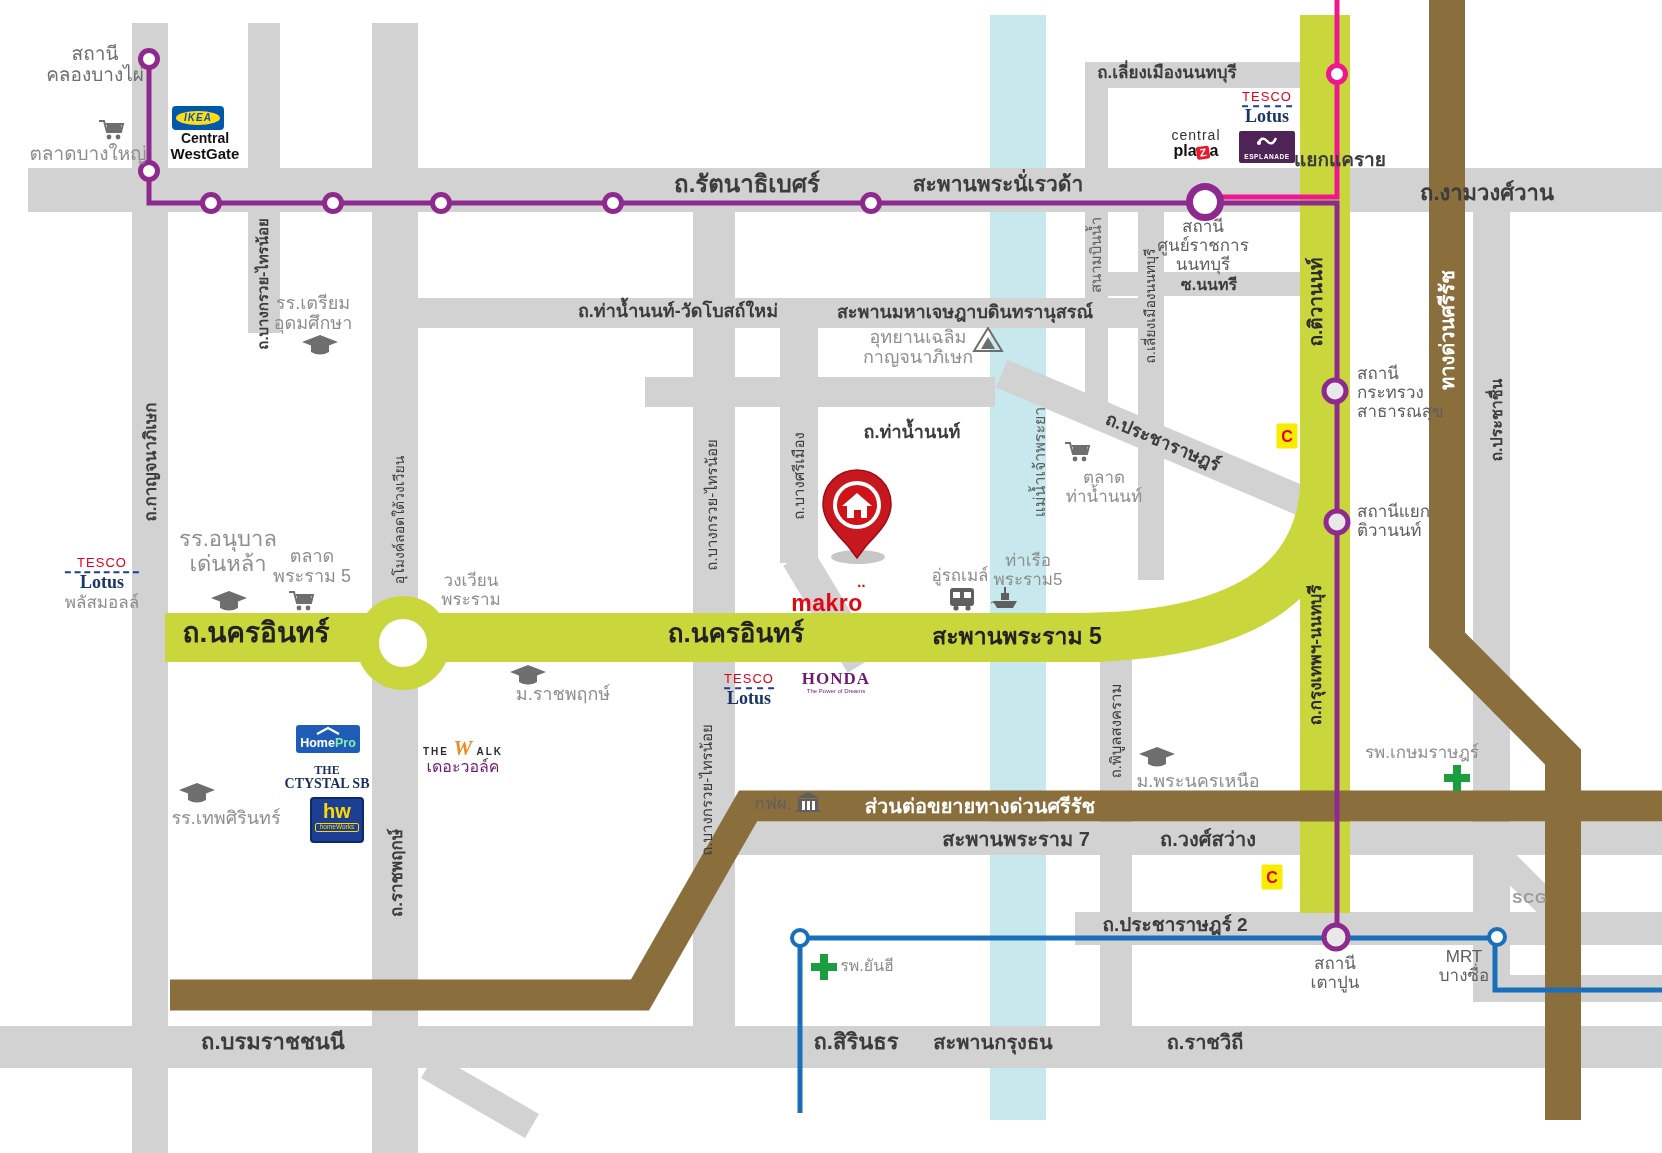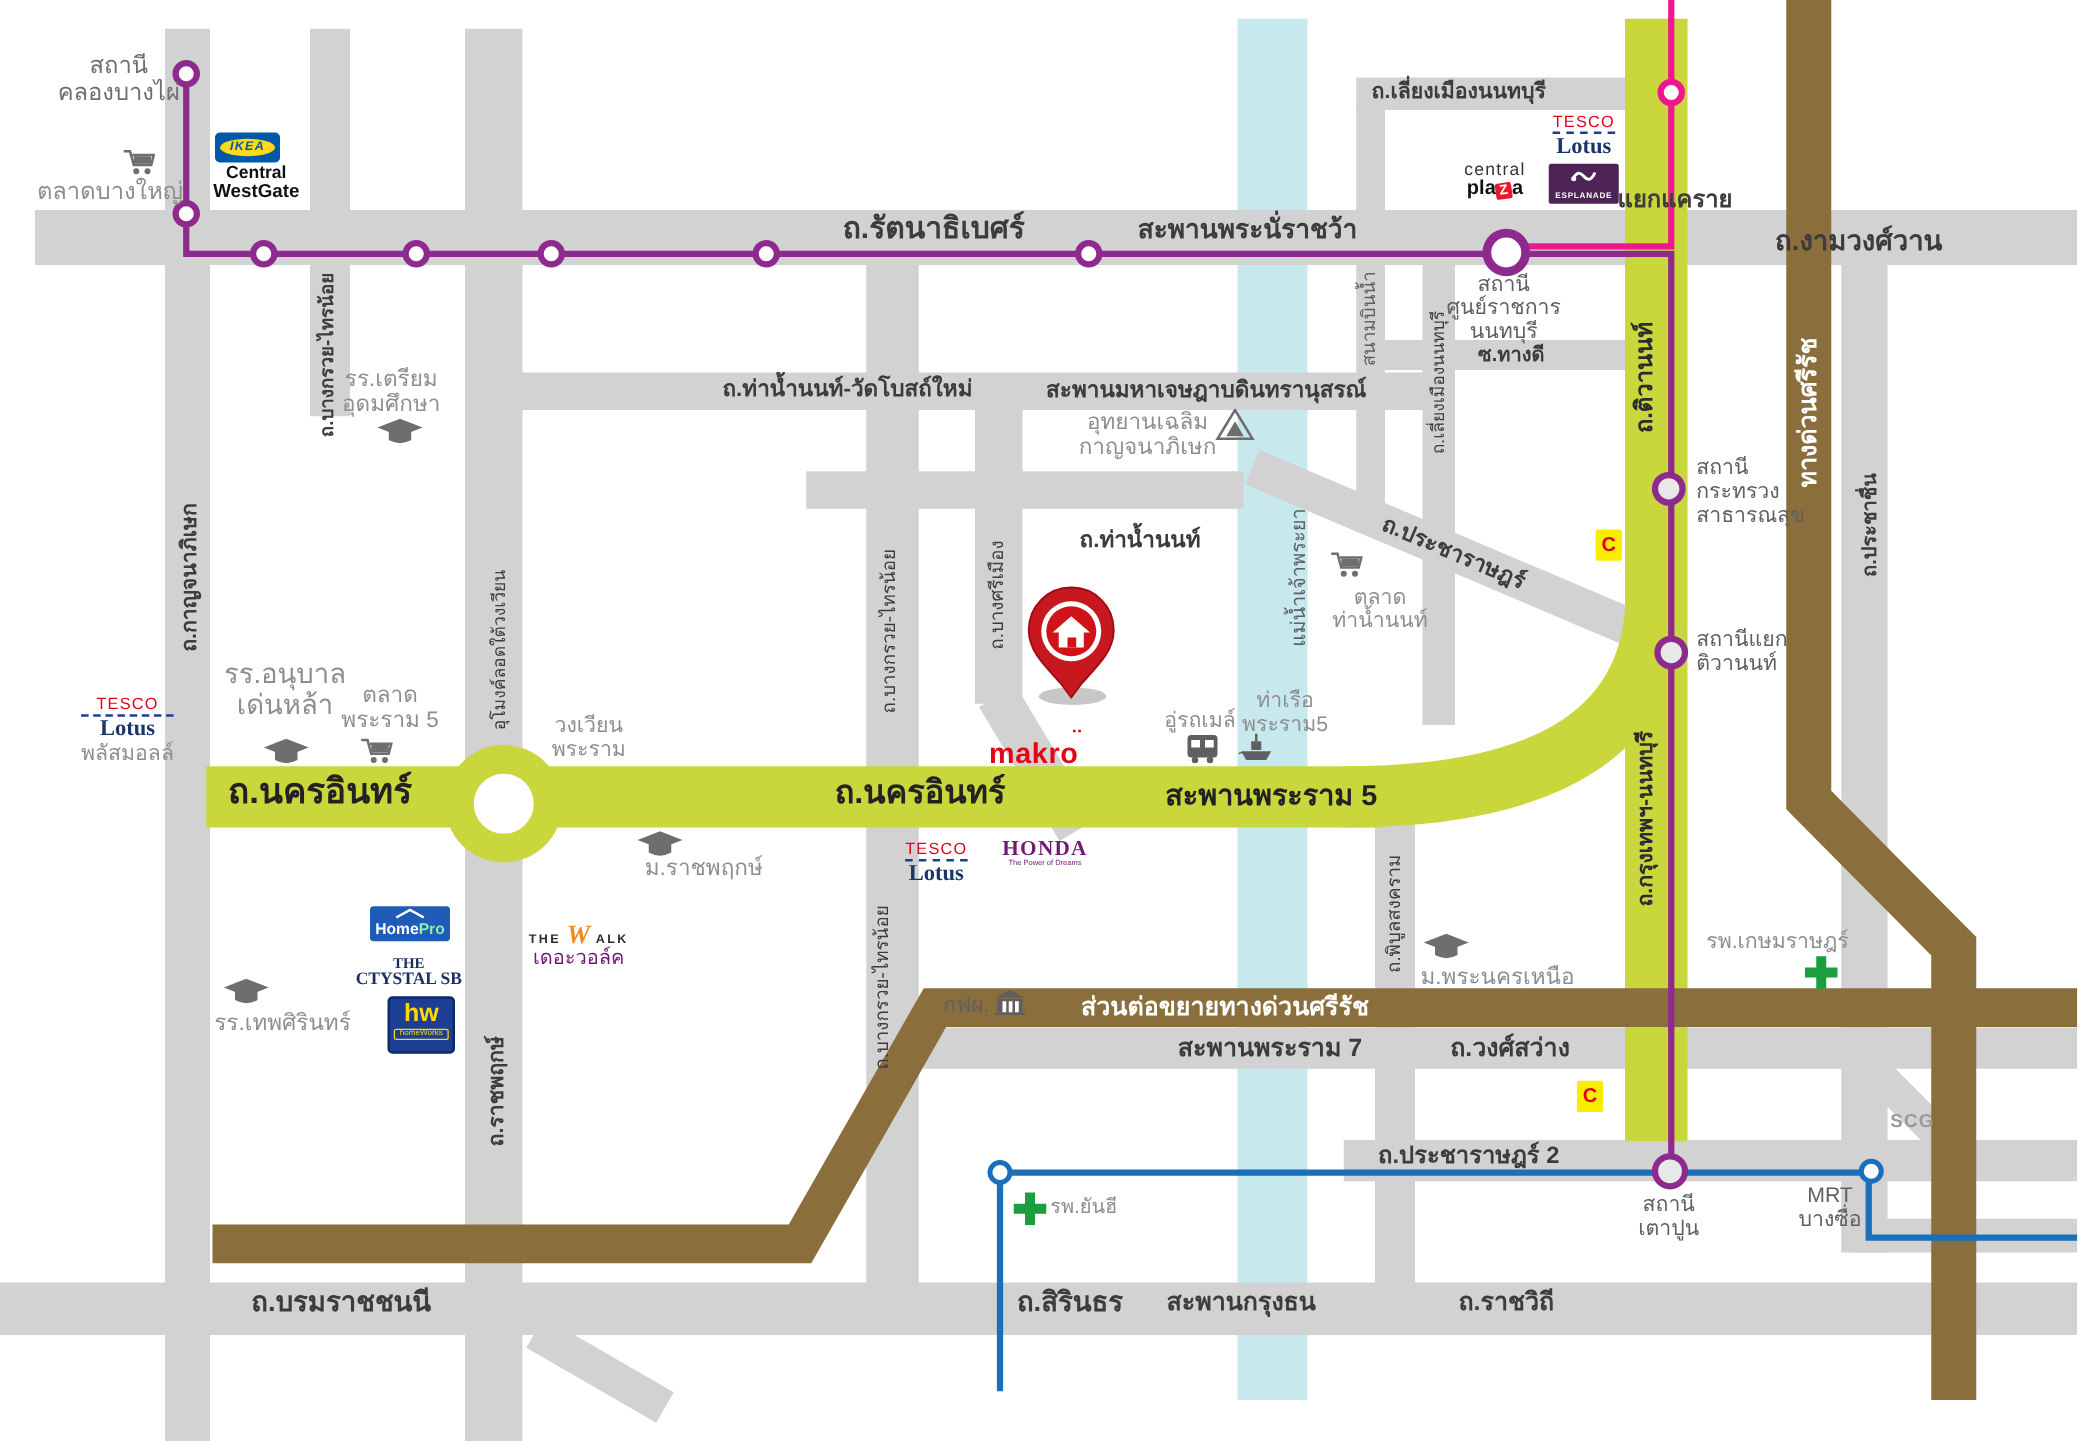--- a/index.html
+++ b/index.html
@@ -237,28 +237,28 @@
     <div class="station" style="left: 800px; top: 938px; width: 20px; height: 20px; border-width: 4px; border-color: rgb(26, 111, 186); background: rgb(255, 255, 255);"></div>
     <div class="station" style="left: 1497px; top: 937px; width: 20px; height: 20px; border-width: 4px; border-color: rgb(26, 111, 186); background: rgb(255, 255, 255);"></div>
     <div class="lbl" style="left: 95px; top: 64px; font-size: 19px; color: rgb(111, 111, 111); font-weight: 400; transform: translate(-50%, -50%);">สถานี
 คลองบางไผ่</div>
     <div class="lbl" style="left: 88px; top: 154px; font-size: 19px; color: rgb(142, 142, 142); font-weight: 400; transform: translate(-50%, -50%);">ตลาดบางใหญ่</div>
     <div class="lbl" style="left: 151px; top: 462px; font-size: 17px; color: rgb(60, 60, 60); font-weight: 600; transform: translate(-50%, -50%) rotate(-90deg);">ถ.กาญจนาภิเษก</div>
     <div class="lbl" style="left: 263px; top: 284px; font-size: 15px; color: rgb(60, 60, 60); font-weight: 600; transform: translate(-50%, -50%) rotate(-90deg);">ถ.บางกรวย-ไทรน้อย</div>
     <div class="lbl" style="left: 313px; top: 313px; font-size: 18px; color: rgb(142, 142, 142); font-weight: 400; transform: translate(-50%, -50%);">รร.เตรียม
 อุดมศึกษา</div>
     <div class="lbl" style="left: 747px; top: 184px; font-size: 24px; color: rgb(60, 60, 60); font-weight: 700; transform: translate(-50%, -50%);">ถ.รัตนาธิเบศร์</div>
-    <div class="lbl" style="left: 998px; top: 184px; font-size: 21px; color: rgb(60, 60, 60); font-weight: 700; transform: translate(-50%, -50%);">สะพานพระนั่ราชว้า</div>
+    <div class="lbl" style="left: 998px; top: 184px; font-size: 21px; color: rgb(60, 60, 60); font-weight: 700; transform: translate(-50%, -50%);">สะพานพระนั่เรวด้า</div>
     <div class="lbl" style="left: 1167px; top: 73px; font-size: 17px; color: rgb(60, 60, 60); font-weight: 600; transform: translate(-50%, -50%);">ถ.เลี่ยงเมืองนนทบุรี</div>
     <div class="lbl" style="left: 1487px; top: 193px; font-size: 22px; color: rgb(60, 60, 60); font-weight: 700; transform: translate(-50%, -50%);">ถ.งามวงศ์วาน</div>
     <div class="lbl" style="left: 1340px; top: 160px; font-size: 19px; color: rgb(60, 60, 60); font-weight: 600; transform: translate(-50%, -50%);">แยกแคราย</div>
     <div class="lbl" style="left: 1203px; top: 246px; font-size: 17px; color: rgb(95, 95, 95); font-weight: 400; transform: translate(-50%, -50%);">สถานี
 ศูนย์ราชการ
 นนทบุรี</div>
-    <div class="lbl" style="left: 1209px; top: 285px; font-size: 16px; color: rgb(60, 60, 60); font-weight: 600; transform: translate(-50%, -50%);">ซ.ทางดี</div>
+    <div class="lbl" style="left: 1209px; top: 285px; font-size: 16px; color: rgb(60, 60, 60); font-weight: 600; transform: translate(-50%, -50%);">ซ.นนทรี</div>
     <div class="lbl" style="left: 1096px; top: 255px; font-size: 15px; color: rgb(95, 95, 95); font-weight: 400; transform: translate(-50%, -50%) rotate(-90deg);">สนามบินน้ำ</div>
     <div class="lbl" style="left: 1151px; top: 306px; font-size: 14px; color: rgb(60, 60, 60); font-weight: 400; transform: translate(-50%, -50%) rotate(-90deg);">ถ.เลี่ยงเมืองนนทบุรี</div>
     <div class="lbl" style="left: 678px; top: 311px; font-size: 18px; color: rgb(60, 60, 60); font-weight: 600; transform: translate(-50%, -50%);">ถ.ท่าน้ำนนท์-วัดโบสถ์ใหม่</div>
     <div class="lbl" style="left: 965px; top: 312px; font-size: 18px; color: rgb(60, 60, 60); font-weight: 600; transform: translate(-50%, -50%);">สะพานมหาเจษฎาบดินทรานุสรณ์</div>
     <div class="lbl" style="left: 918px; top: 347px; font-size: 18px; color: rgb(142, 142, 142); font-weight: 400; transform: translate(-50%, -50%);">อุทยานเฉลิม
 กาญจนาภิเษก</div>
     <div class="lbl" style="left: 912px; top: 392px; font-size: 18px; color: rgb(60, 60, 60); font-weight: 600; transform: translate(-50%, -50%); margin-top: 40px;">ถ.ท่าน้ำนนท์</div>
     <div class="lbl" style="left: 712px; top: 505px; font-size: 15px; color: rgb(60, 60, 60); font-weight: 400; transform: translate(-50%, -50%) rotate(-90deg);">ถ.บางกรวย-ไทรน้อย</div>
     <div class="lbl" style="left: 799px; top: 476px; font-size: 15px; color: rgb(60, 60, 60); font-weight: 400; transform: translate(-50%, -50%) rotate(-90deg);">ถ.บางศรีเมือง</div>
     <div class="lbl" style="left: 1040px; top: 462px; font-size: 16px; color: rgb(95, 95, 95); font-weight: 400; transform: translate(-50%, -50%) rotate(-90deg);">แม่น้ำเจ้าพระยา</div>

